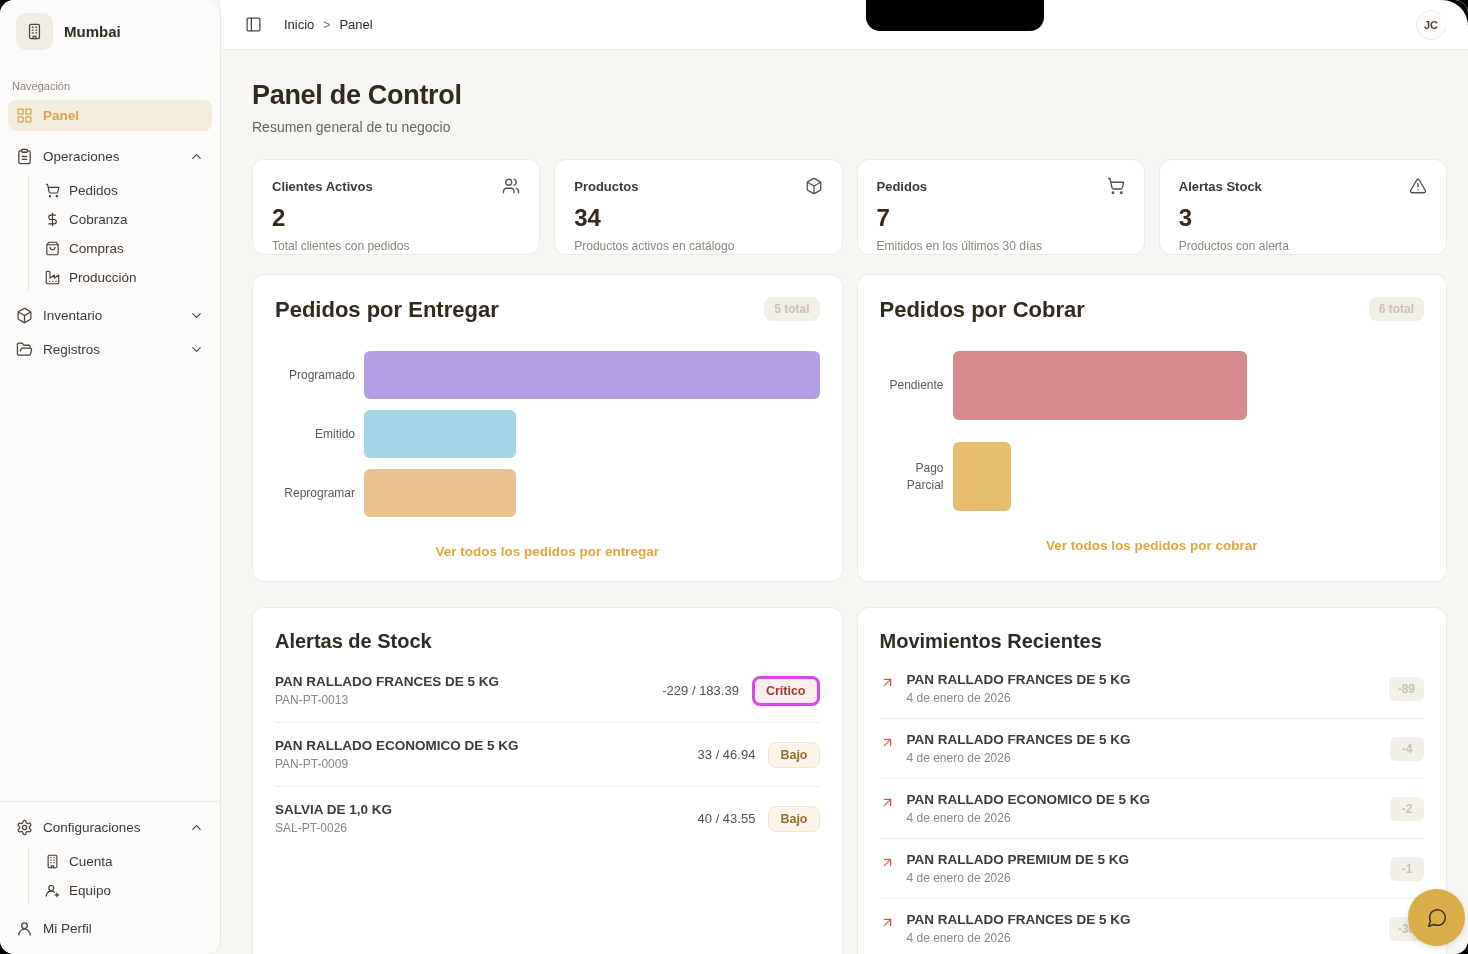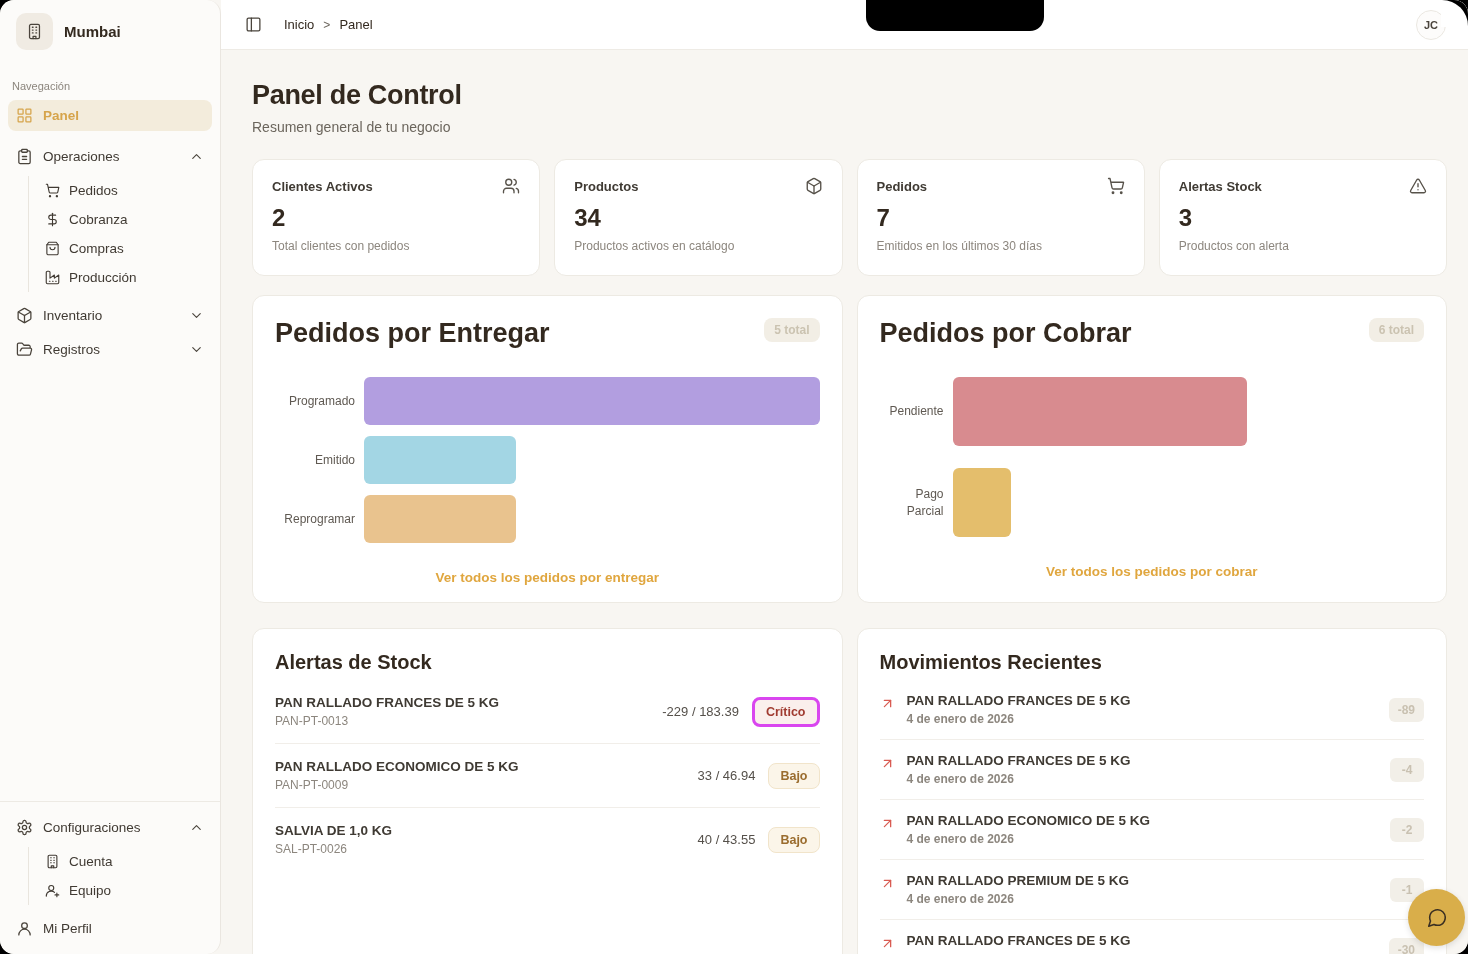--- a/index.html
+++ b/index.html
@@ -36,31 +36,31 @@
   .avatar { margin-left:auto; width:30px; height:30px; border-radius:50%; background:#fdfcfb; border:1px solid #eae7e1; display:flex; align-items:center; justify-content:center; font-size:11px; font-weight:700; color:#4a443c; cursor:pointer; }
   .corner-wedge { position:absolute; top:0; right:0; width:26px; height:26px; background:#000; z-index:1; }
   .corner-mask { position:absolute; top:0; right:0; width:27px; height:27px; background:#fff; border-top-right-radius:26px; z-index:2; }
 
   
   .content { flex:1; background:#f8f6f2; padding:30px 21px 0 31px; overflow:hidden; }
   .page-title { font-size:27px; font-weight:700; color:#33291f; letter-spacing:-0.3px; }
   .page-subtitle { font-size:14px; color:#6b655c; margin-top:8px; }
 
   .stats-grid { display:grid; grid-template-columns:repeat(4,1fr); gap:14px; margin-top:24px; }
-  .stat-card { background:#fff; border:1px solid #edeae3; border-radius:12px; padding:17px 19px; height:117px; }
+  .stat-card { background:#fff; border:1px solid #edeae3; border-radius:12px; padding:17px 19px; height:96px; }
   .stat-head { display:flex; align-items:center; justify-content:space-between; }
   .stat-label { font-size:13px; font-weight:600; color:#3f3a33; }
   .stat-head svg { width:18px; height:18px; color:#57524a; }
   .stat-value { font-size:24px; font-weight:700; color:#33291f; margin-top:9px; }
   .stat-desc { font-size:12px; color:#8c867e; margin-top:7px; }
 
   .charts-grid { display:grid; grid-template-columns:1fr 1fr; gap:14px; margin-top:19px; }
   .chart-card { background:#fff; border:1px solid #edeae3; border-radius:12px; padding:22px; height:308px; }
   .chart-head { display:flex; align-items:flex-start; justify-content:space-between; }
-  .chart-title { font-size:27px; font-weight:700; color:#33291f; }
+  .chart-title { font-size:22px; font-weight:700; color:#33291f; }
   .total-badge { background:var(--muted_badge_bg); color:var(--muted_badge_text); font-size:12px; font-weight:600; border-radius:8px; padding:5px 10px; }
   .bars { margin-top:28px; }
   .bar-row { display:flex; align-items:center; }
   .chart-a .bar-row { margin-bottom:11px; }
   .chart-b .bar-row { margin-bottom:22px; }
   .bar-label { text-align:right; font-size:12px; color:#5f5952; line-height:1.35; padding-right:9px; }
   .chart-a .bar-label { width:89px; min-width:89px; }
   .chart-b .bar-label { width:73px; min-width:73px; }
   .bar-track { flex:1; }
   .bar { border-radius:6px; }
@@ -79,21 +79,21 @@
   .stock-right { display:flex; align-items:center; gap:13px; }
   .stock-values { font-size:13px; color:#55504a; }
   .status-badge { font-size:12.5px; font-weight:700; border-radius:8px; padding:5px 11px; }
   .status-badge.critical { background:var(--critical_bg); color:var(--critical_text); border:3px solid #d946ef; }
   .status-badge.low { background:var(--low_bg); color:var(--low_text); border:1px solid #f1e4ca; }
 
   .move-row { display:flex; align-items:center; padding:13px 0; border-bottom:1px solid #f1eee9; }
   .move-row:last-child { border-bottom:none; }
   .move-arrow { color:var(--danger_arrow); display:flex; margin-right:12px; align-self:flex-start; margin-top:3px; }
   .move-name { font-size:13.5px; font-weight:600; color:#3f3a33; }
-  .move-date { font-size:12px; color:#8c867e; margin-top:4px;font-weight:bold; }
+  .move-date { font-size:12px; color:#8c867e; margin-top:4px; }
   .qty-badge { margin-left:auto; background:#f2efe8; color:#c9c1b1; font-size:12px; font-weight:700; border-radius:6px; padding:5px 9px; min-width:34px; text-align:center; }
 
   .fab { position:absolute; right:3px; bottom:8px; width:57px; height:57px; border-radius:50%; background:var(--fab); display:flex; align-items:center; justify-content:center; color:#3a2f22; cursor:pointer; z-index:10; box-shadow:0 2px 6px rgba(0,0,0,0.12); }
 </style>
 </head>
 <body>
 
 <div class="app">
 
   <aside class="sidebar">

